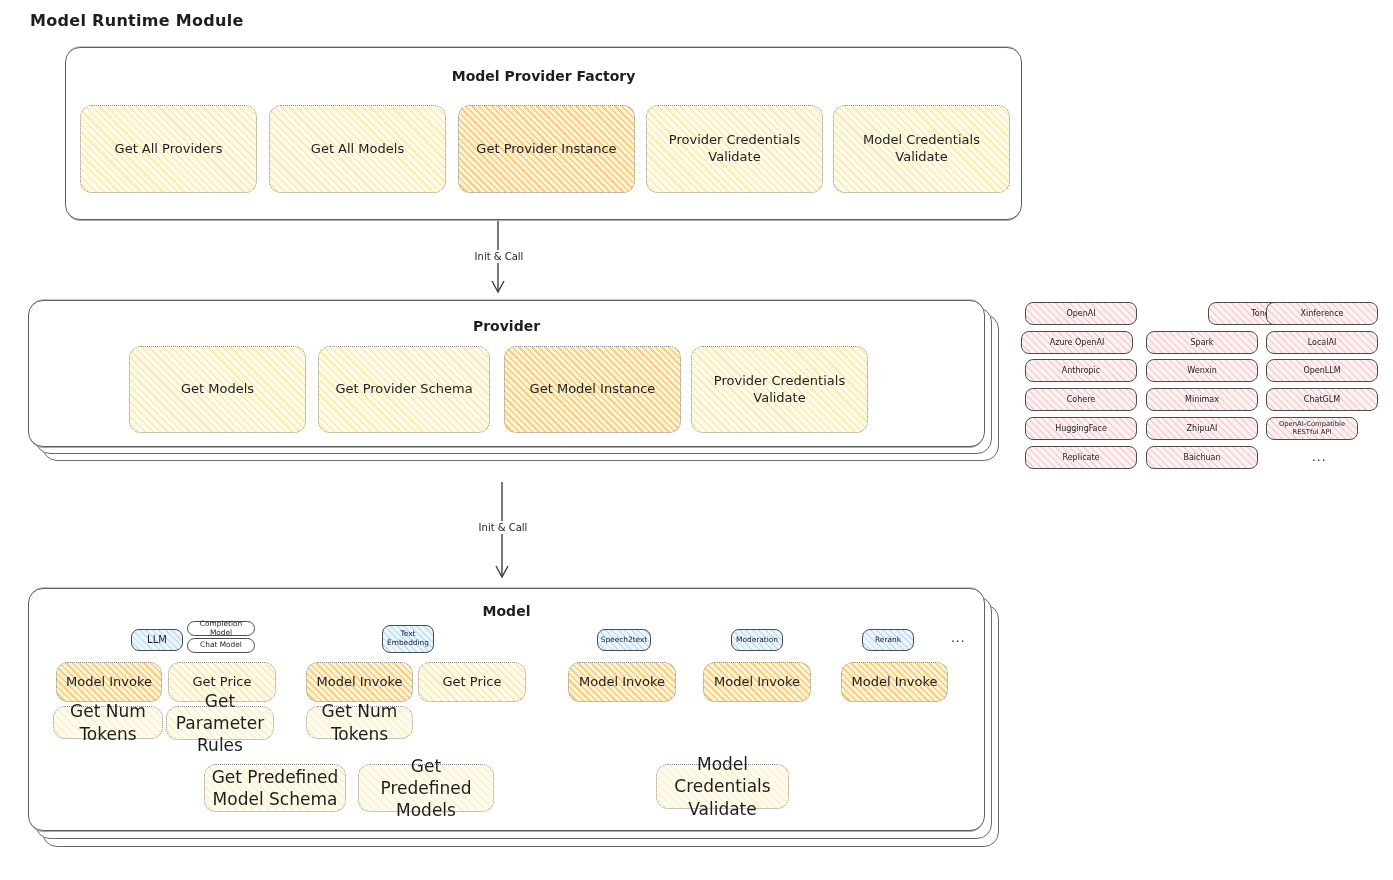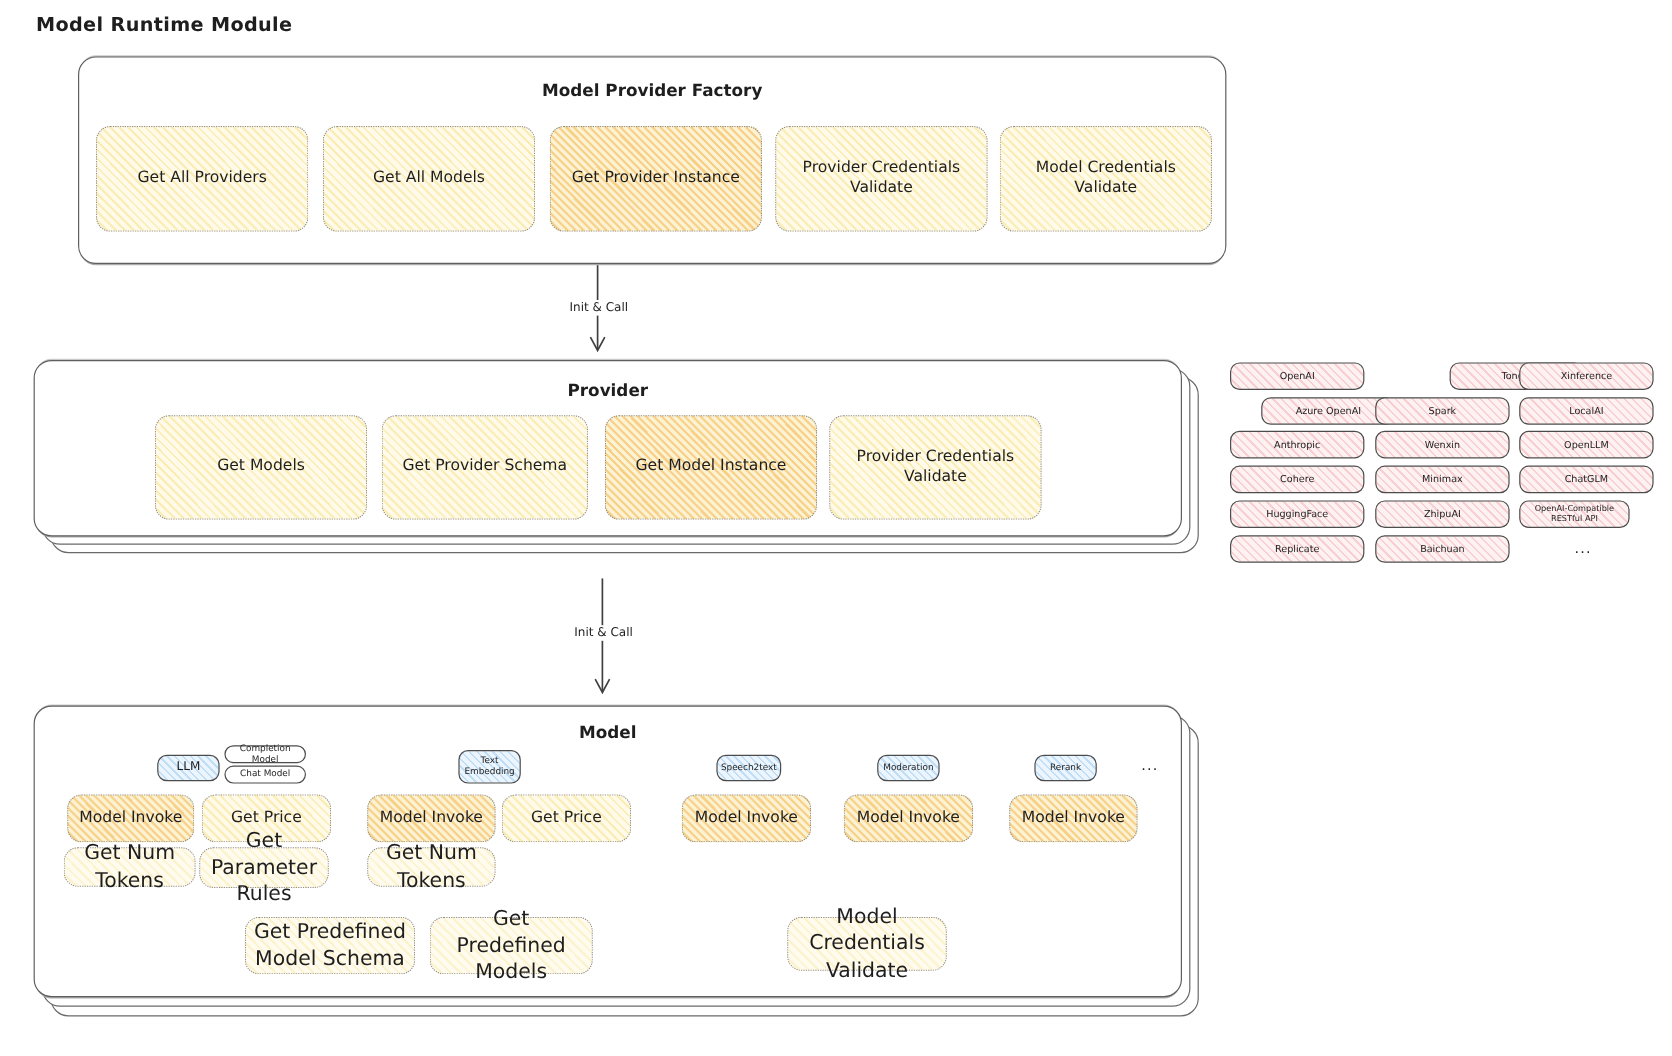--- a/index.html
+++ b/index.html
@@ -90,21 +90,21 @@
     <div class="container-title" style="top:17px;">Provider</div>
     <div class="node hy" style="left:100px; top:45px; width:177px; height:87px;">Get Models</div>
     <div class="node hy" style="left:289px; top:45px; width:172px; height:87px;">Get Provider Schema</div>
     <div class="node ho" style="left:475px; top:45px; width:177px; height:87px;">Get Model Instance</div>
     <div class="node hy" style="left:662px; top:45px; width:177px; height:87px;">Provider Credentials Validate</div>
   </div>
 
   <div class="pill hp" style="left:1025px; top:302px; width:112px; height:23px;">OpenAI</div>
   <div class="pill hp" style="left:1208px; top:302px; width:112px; height:23px;">Tongyi</div>
   <div class="pill hp" style="left:1266px; top:302px; width:112px; height:23px;">Xinference</div>
-  <div class="pill hp" style="left:1051px; top:331px; width:112px; height:23px;">Azure OpenAI</div>
+  <div class="pill hp" style="left:1021px; top:331px; width:112px; height:23px;">Azure OpenAI</div>
   <div class="pill hp" style="left:1146px; top:331px; width:112px; height:23px;">Spark</div>
   <div class="pill hp" style="left:1266px; top:331px; width:112px; height:23px;">LocalAI</div>
   <div class="pill hp" style="left:1025px; top:359px; width:112px; height:23px;">Anthropic</div>
   <div class="pill hp" style="left:1146px; top:359px; width:112px; height:23px;">Wenxin</div>
   <div class="pill hp" style="left:1266px; top:359px; width:112px; height:23px;">OpenLLM</div>
   <div class="pill hp" style="left:1025px; top:388px; width:112px; height:23px;">Cohere</div>
   <div class="pill hp" style="left:1146px; top:388px; width:112px; height:23px;">Minimax</div>
   <div class="pill hp" style="left:1266px; top:388px; width:112px; height:23px;">ChatGLM</div>
   <div class="pill hp" style="left:1025px; top:417px; width:112px; height:23px;">HuggingFace</div>
   <div class="pill hp" style="left:1146px; top:417px; width:112px; height:23px;">ZhipuAI</div>

